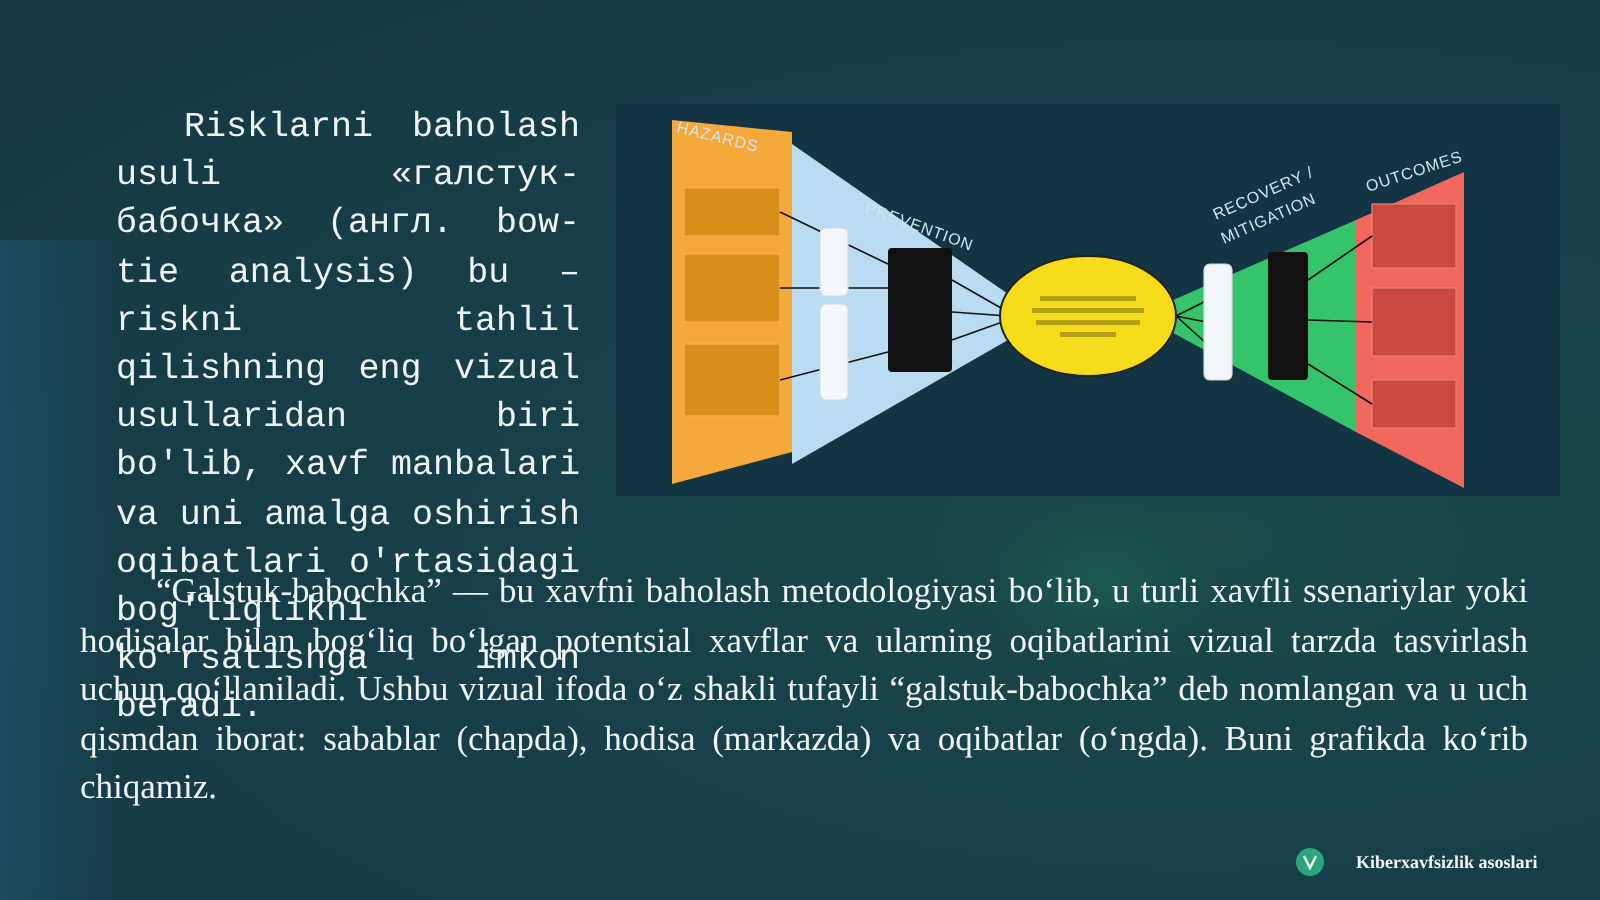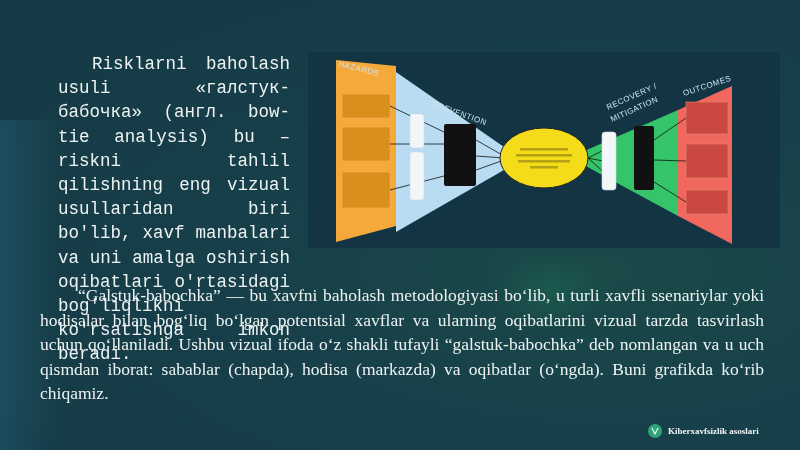--- a/index.html
+++ b/index.html
@@ -27,21 +27,21 @@
     position: absolute; left: 308px; top: 52px; width: 472px; height: 196px;
     background: #123443;
   }
   .diagram svg { position: absolute; left: 0; top: 0; }
   .para2 {
     position: absolute; left: 40px; top: 283px; width: 724px;
     font-size: 17.5px; line-height: 24.6px; text-align: justify;
     text-indent: 38px;
   }
   .footer {
-    position: absolute; left: 648px; top: 424px; display: flex; align-items: center; gap: 6px;
+    position: absolute; left: 648px; top: 424px; display: flex; align-items: center; gap: 16px;
   }
   .logo {
     width: 14px; height: 14px; border-radius: 50%; background: #2fa37a;
     display: flex; align-items: center; justify-content: center;
   }
   .footer-text { font-size: 9px; font-weight: bold; color: #f2f5f4; }
   .lbl { font-family: "Liberation Sans", sans-serif; fill: #cfe3f0; font-size: 8px; letter-spacing: 0.5px; }
 </style>
 </head>
 <body>

